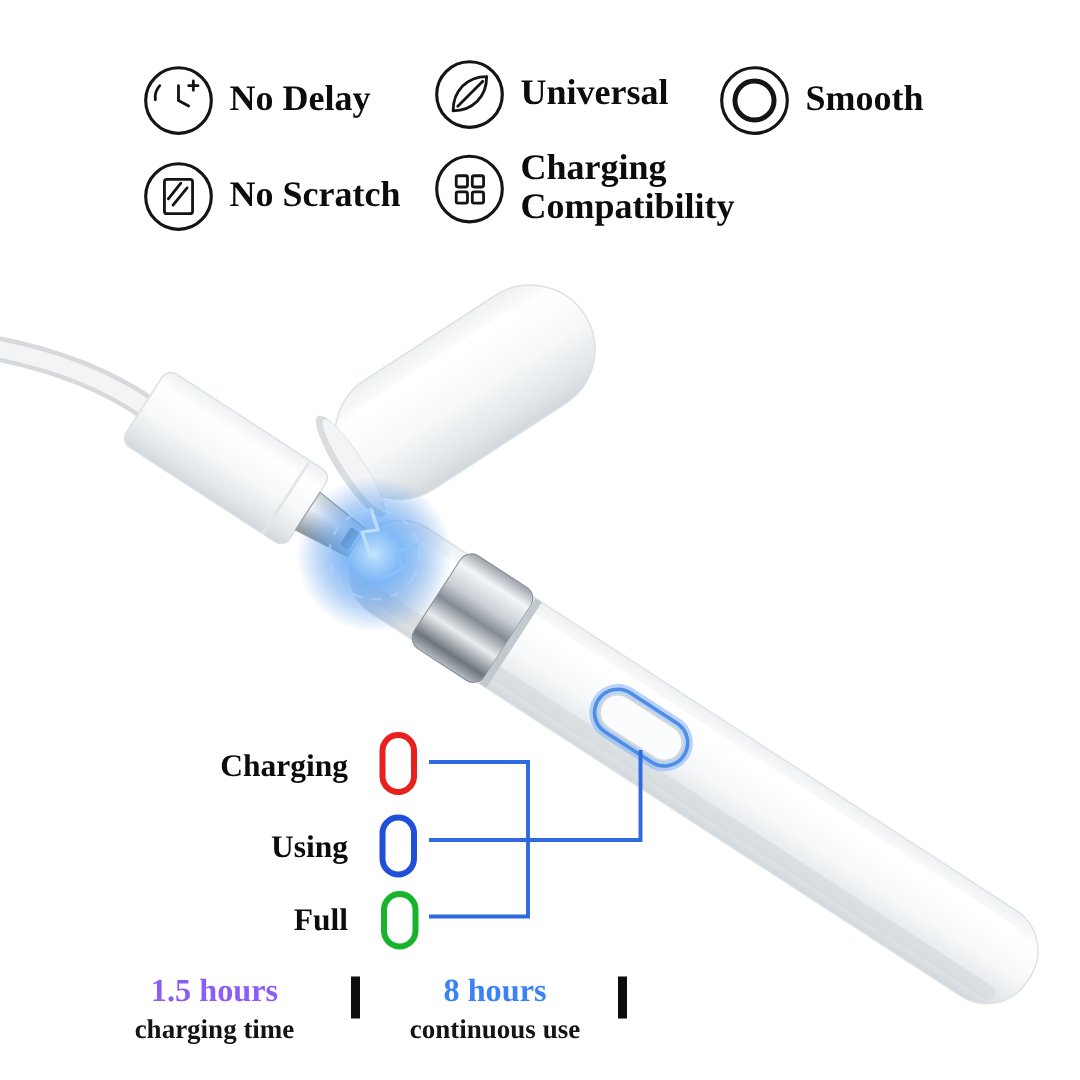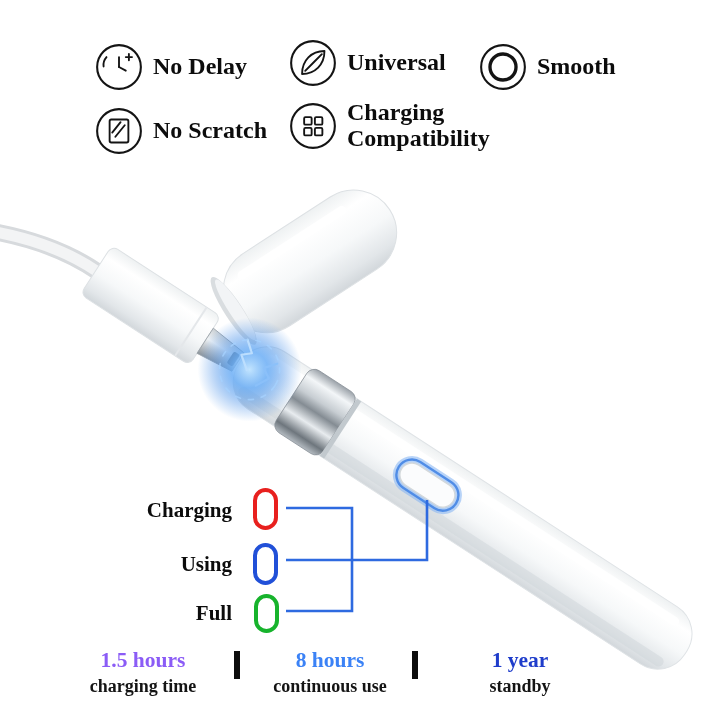--- a/index.html
+++ b/index.html
@@ -187,18 +187,14 @@
   <div class="stat s1">
     <div class="stat-value" style="color: #8b5cf6;">1.5 hours</div>
     <div class="stat-caption">charging time</div>
   </div>
   <div class="sep sep1"></div>
   <div class="stat s2">
     <div class="stat-value" style="color: #3b82f6;">8 hours</div>
     <div class="stat-caption">continuous use</div>
   </div>
   <div class="sep sep2"></div>
-  <div class="stat s3">
-    <div class="stat-value" style="color: rgb(31, 61, 203);">1 year</div>
-    <div class="stat-caption">standby</div>
-  </div>
 
 </div>
 
 </body></html>

